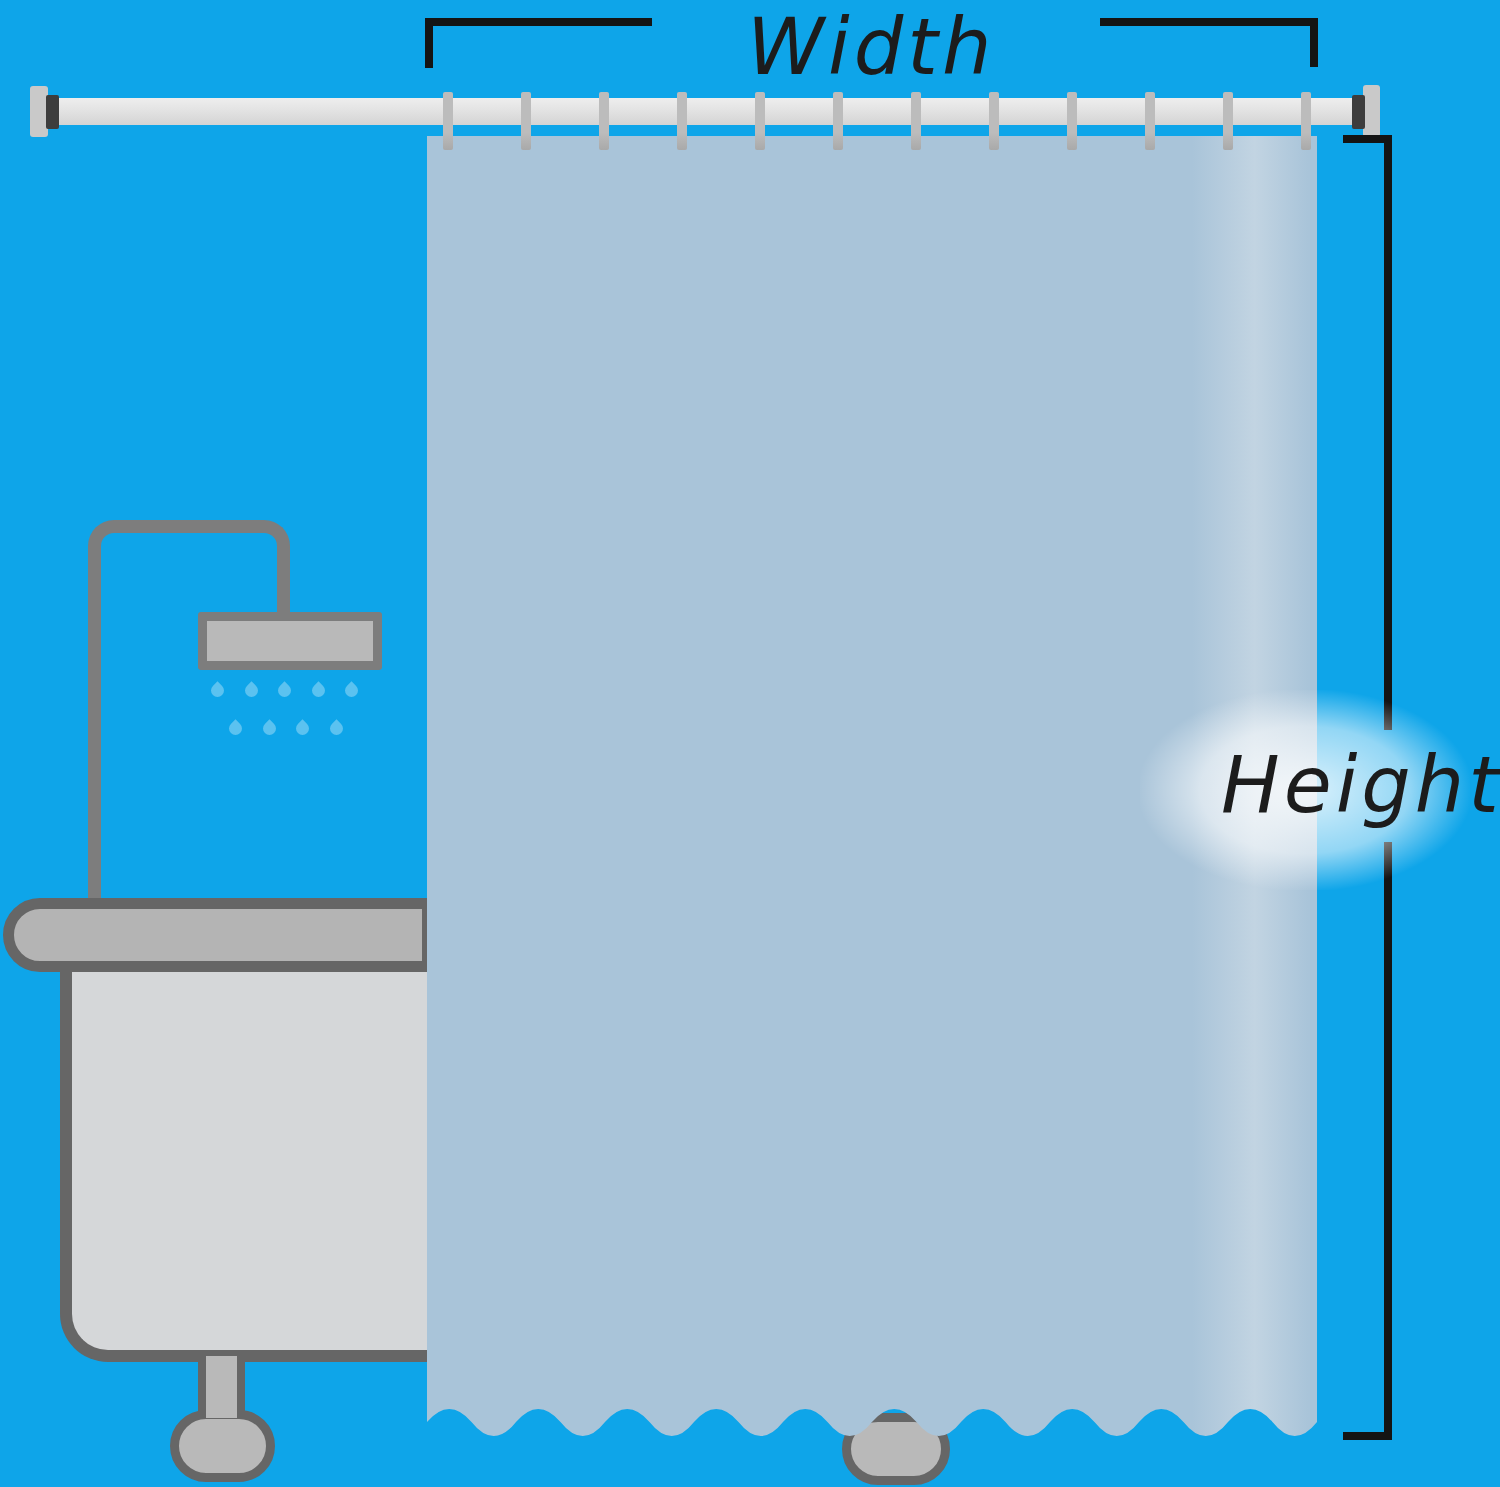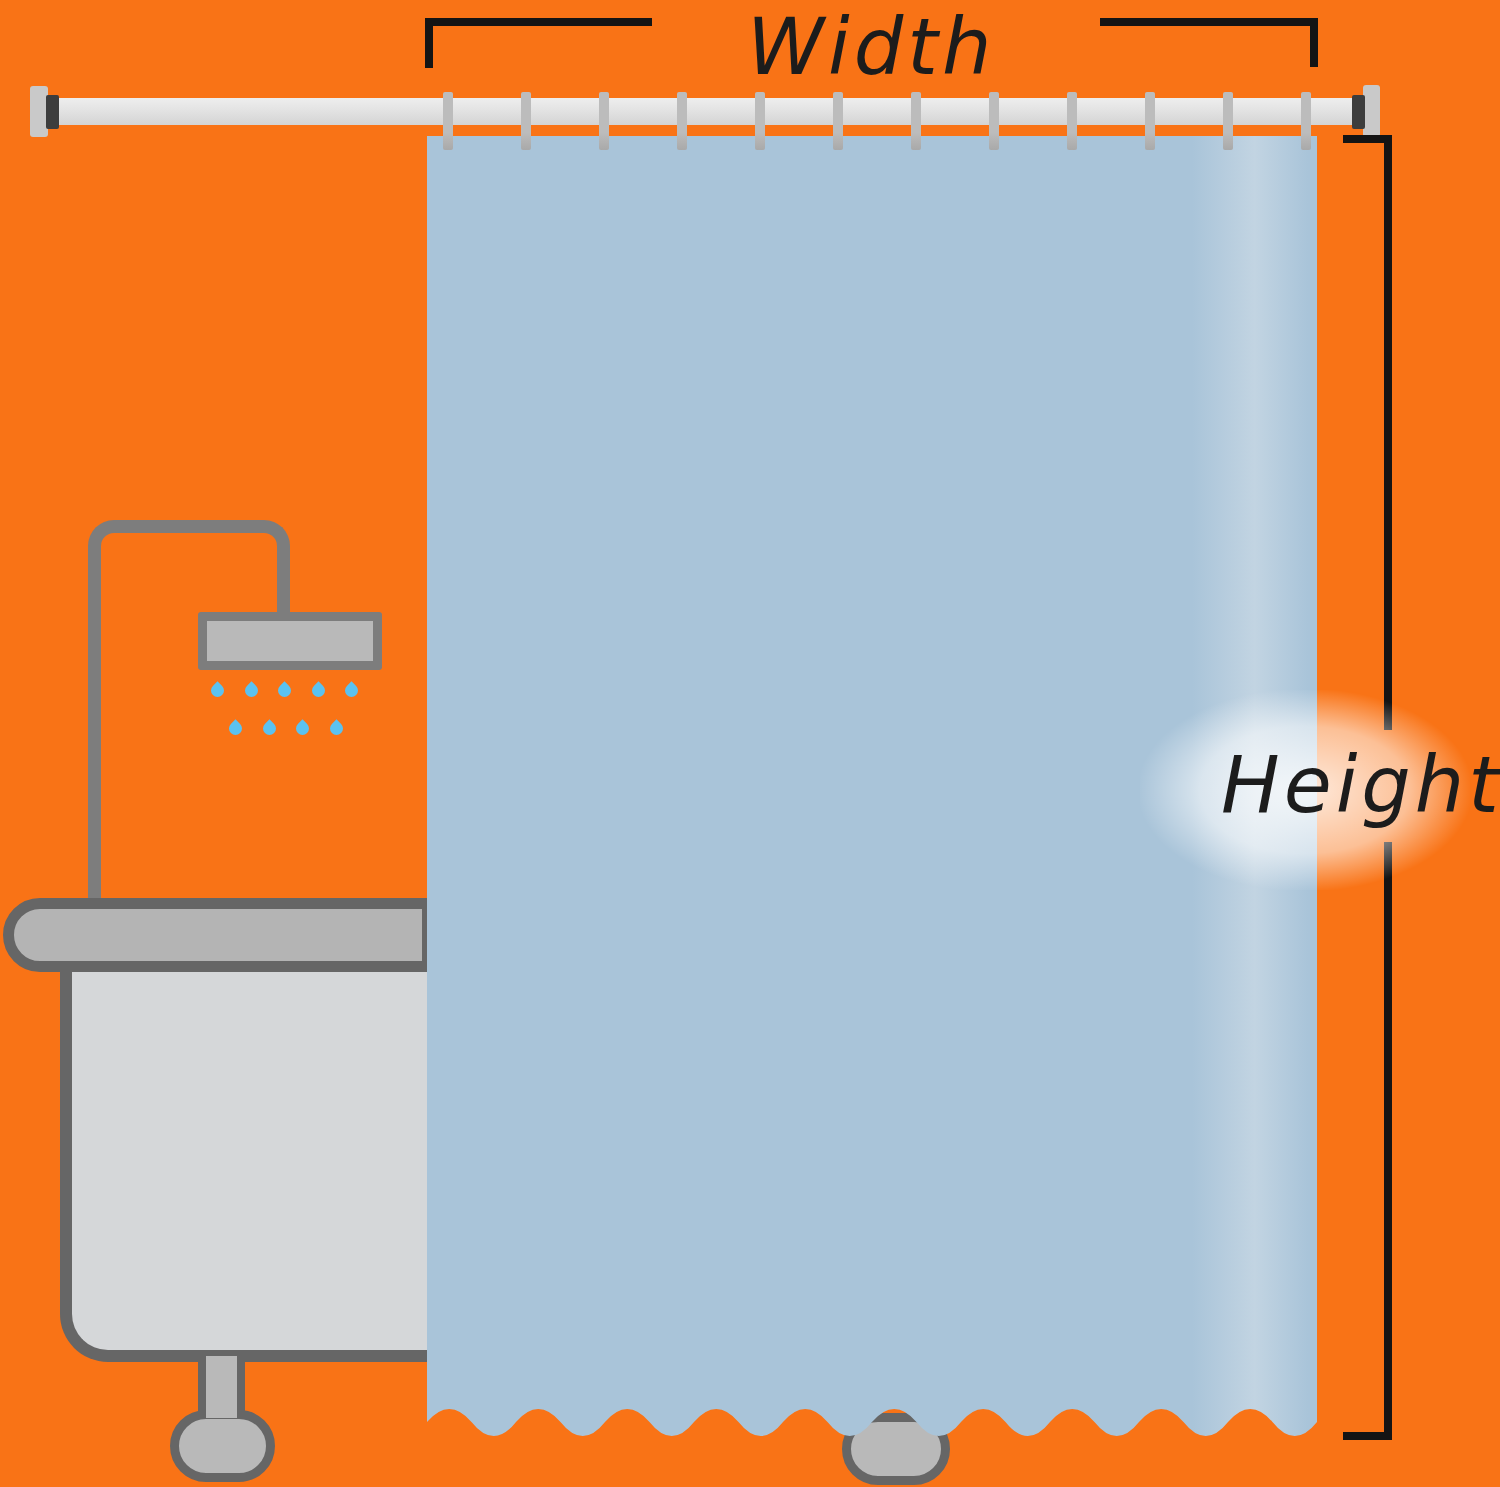--- a/index.html
+++ b/index.html
@@ -1,20 +1,20 @@
 <!DOCTYPE html>
 <html style="--curtain: #a9c4d9; --curtain_hi: #c2d4e2; --drop: #5bc2f0; --rod: #e3e3e3; --mount_plate: #c9c9c9; --mount_cap: #3d3d3d; --hook: #bcbcbc; --pipe: #7d7d7d; --head_fill: #b9b9b9; --tub_outline: #666666; --tub_rim: #b4b4b4; --tub_body: #d5d7d9; --foot_fill: #b9b9b9; --bracket: #141414; --ink: #1c1c1c;"><head>
 <meta charset="utf-8">
 <style>
   html,body{margin:0;padding:0;background:#ffffff;}
   *{box-sizing:border-box;}
   .stage{
     position:relative;
     width:1500px;height:1487px;
-    background:#f97316;
+    background:#0ea5e9;
     overflow:hidden;
     font-family:"DejaVu Sans", sans-serif;
     text-align:center;
   }
   .abs{position:absolute;}
 
   
   .pipe-arch{
     left:88px;top:520px;width:202px;height:95px;
     border-top:13px solid var(--pipe);

